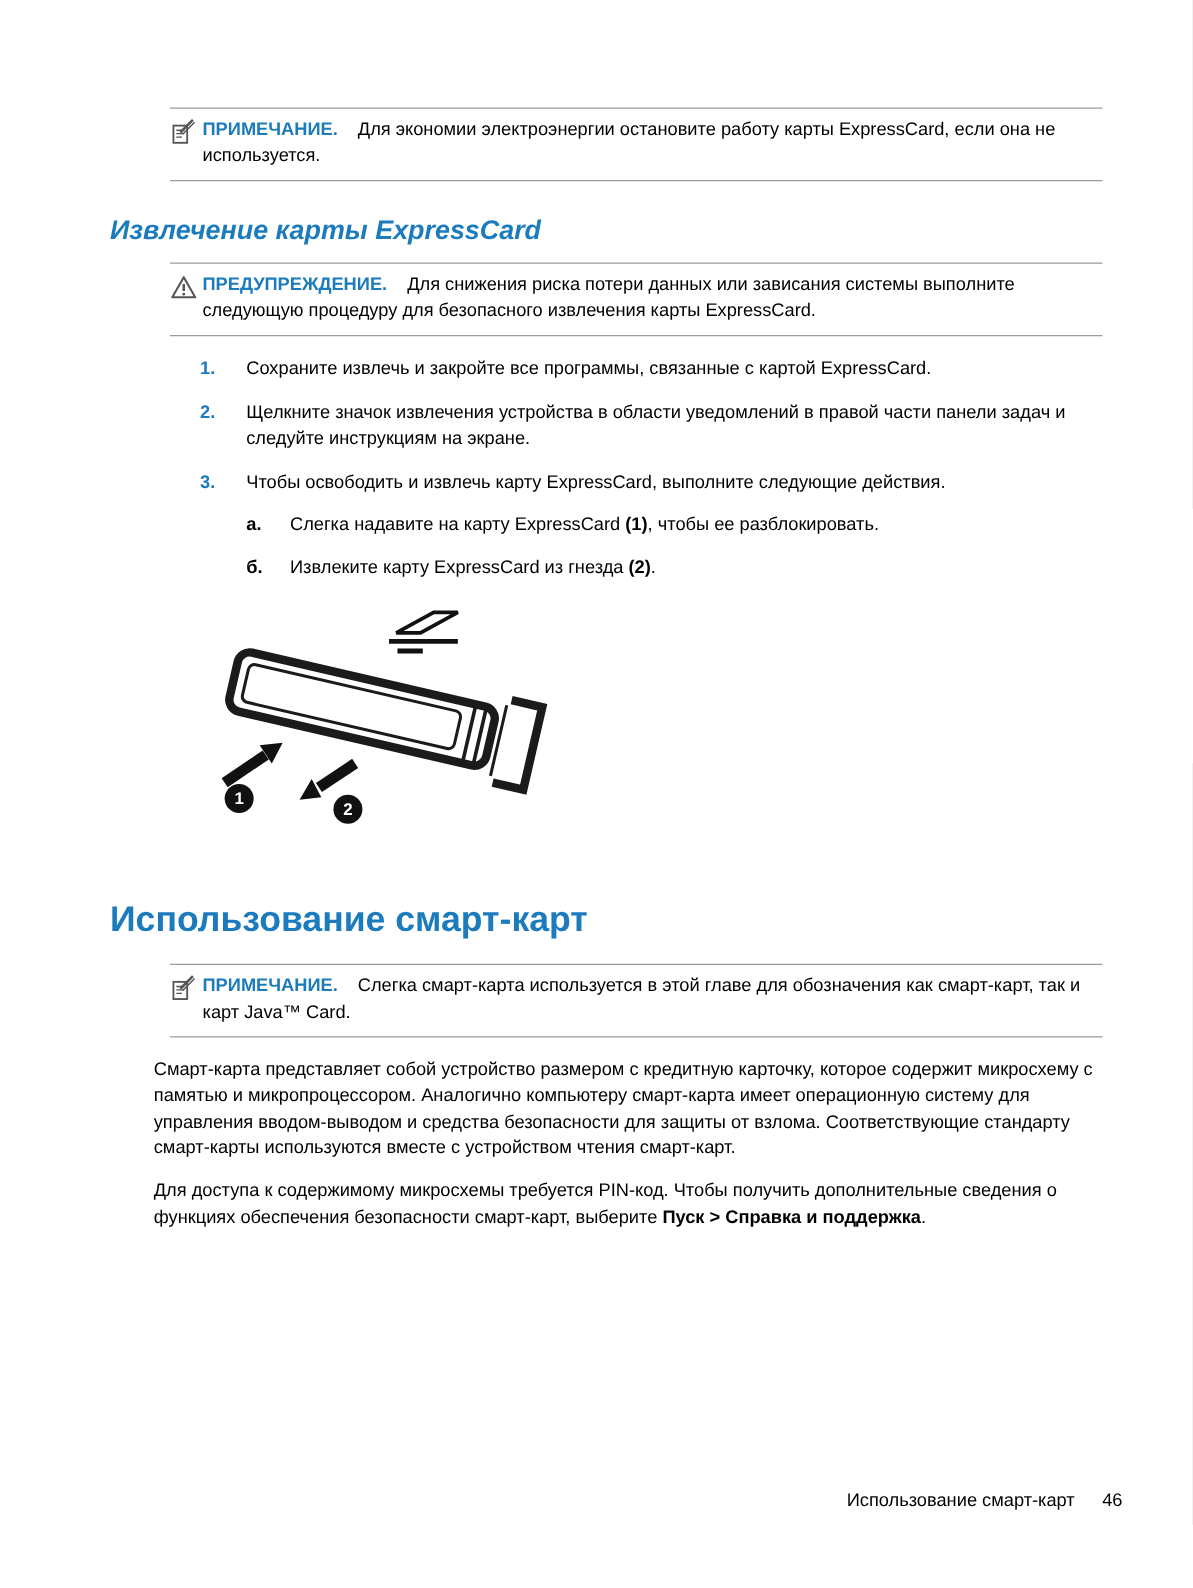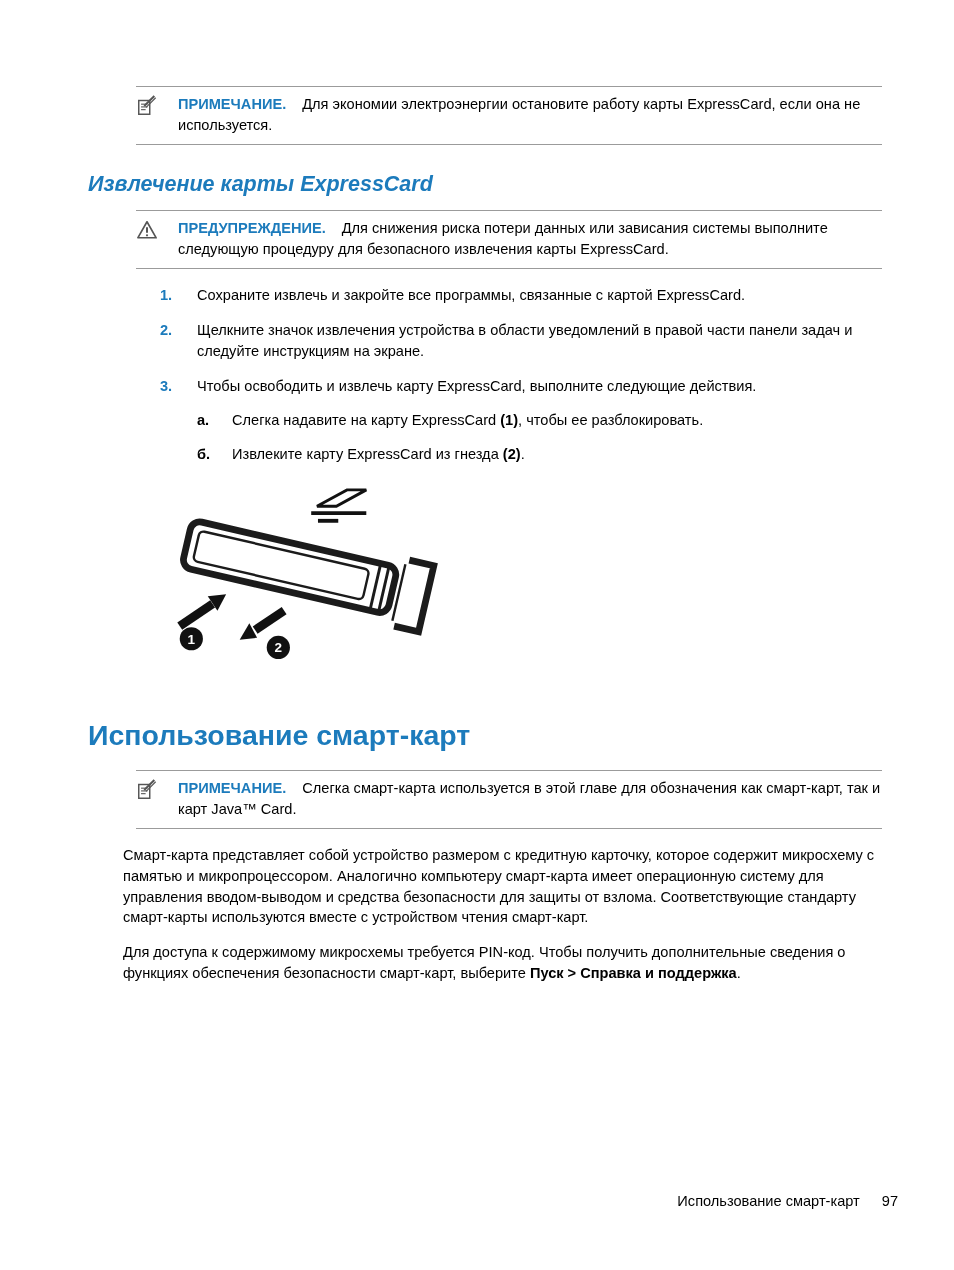--- a/index.html
+++ b/index.html
@@ -17,21 +17,21 @@
     font-size:14.6px;
     color:#000;
     line-height:1.42;
     overflow:hidden;
   }
   .content{padding:86px 72px 0 88px;}
 
   
   .note{
     display:flex;
-    gap:20px;
+    gap:4px;
     margin-left:48px;
     border-top:1px solid var(--rule);
     border-bottom:1px solid var(--rule);
     padding:7px 0 9px;
     align-items:flex-start;
   }
   .note .nicon{flex:none;width:22px;padding-top:1px;}
   .note p{margin:0;}
   .blabel{color:var(--blue);font-weight:bold;margin-right:16px;}
 
@@ -178,15 +178,15 @@
       <p><span class="blabel">ПРИМЕЧАНИЕ.</span><span>Слегка </span><span class="ital">смарт-карта</span><span> используется в этой главе для обозначения как смарт-карт, так и карт Java™ Card.</span></p>
     </div>
 
     <p class="body" style="margin-top:16px;">Смарт-карта представляет собой устройство размером с кредитную карточку, которое содержит микросхему с памятью и микропроцессором. Аналогично компьютеру смарт-карта имеет операционную систему для управления вводом-выводом и средства безопасности для защиты от взлома. Соответствующие стандарту смарт-карты используются вместе с устройством чтения смарт-карт.</p>
 
     <p class="body"><span>Для доступа к содержимому микросхемы требуется PIN-код. Чтобы получить дополнительные сведения о функциях обеспечения безопасности смарт-карт, выберите </span><span class="bold">Пуск &gt; Справка и поддержка</span><span>.</span></p>
 
   </div>
 
   <div class="footer">
-    <span>Использование смарт-карт</span><span class="pgnum">97</span>
+    <span>Использование смарт-карт</span><span class="pgnum">46</span>
   </div>
 </div>
 
 </body></html>

